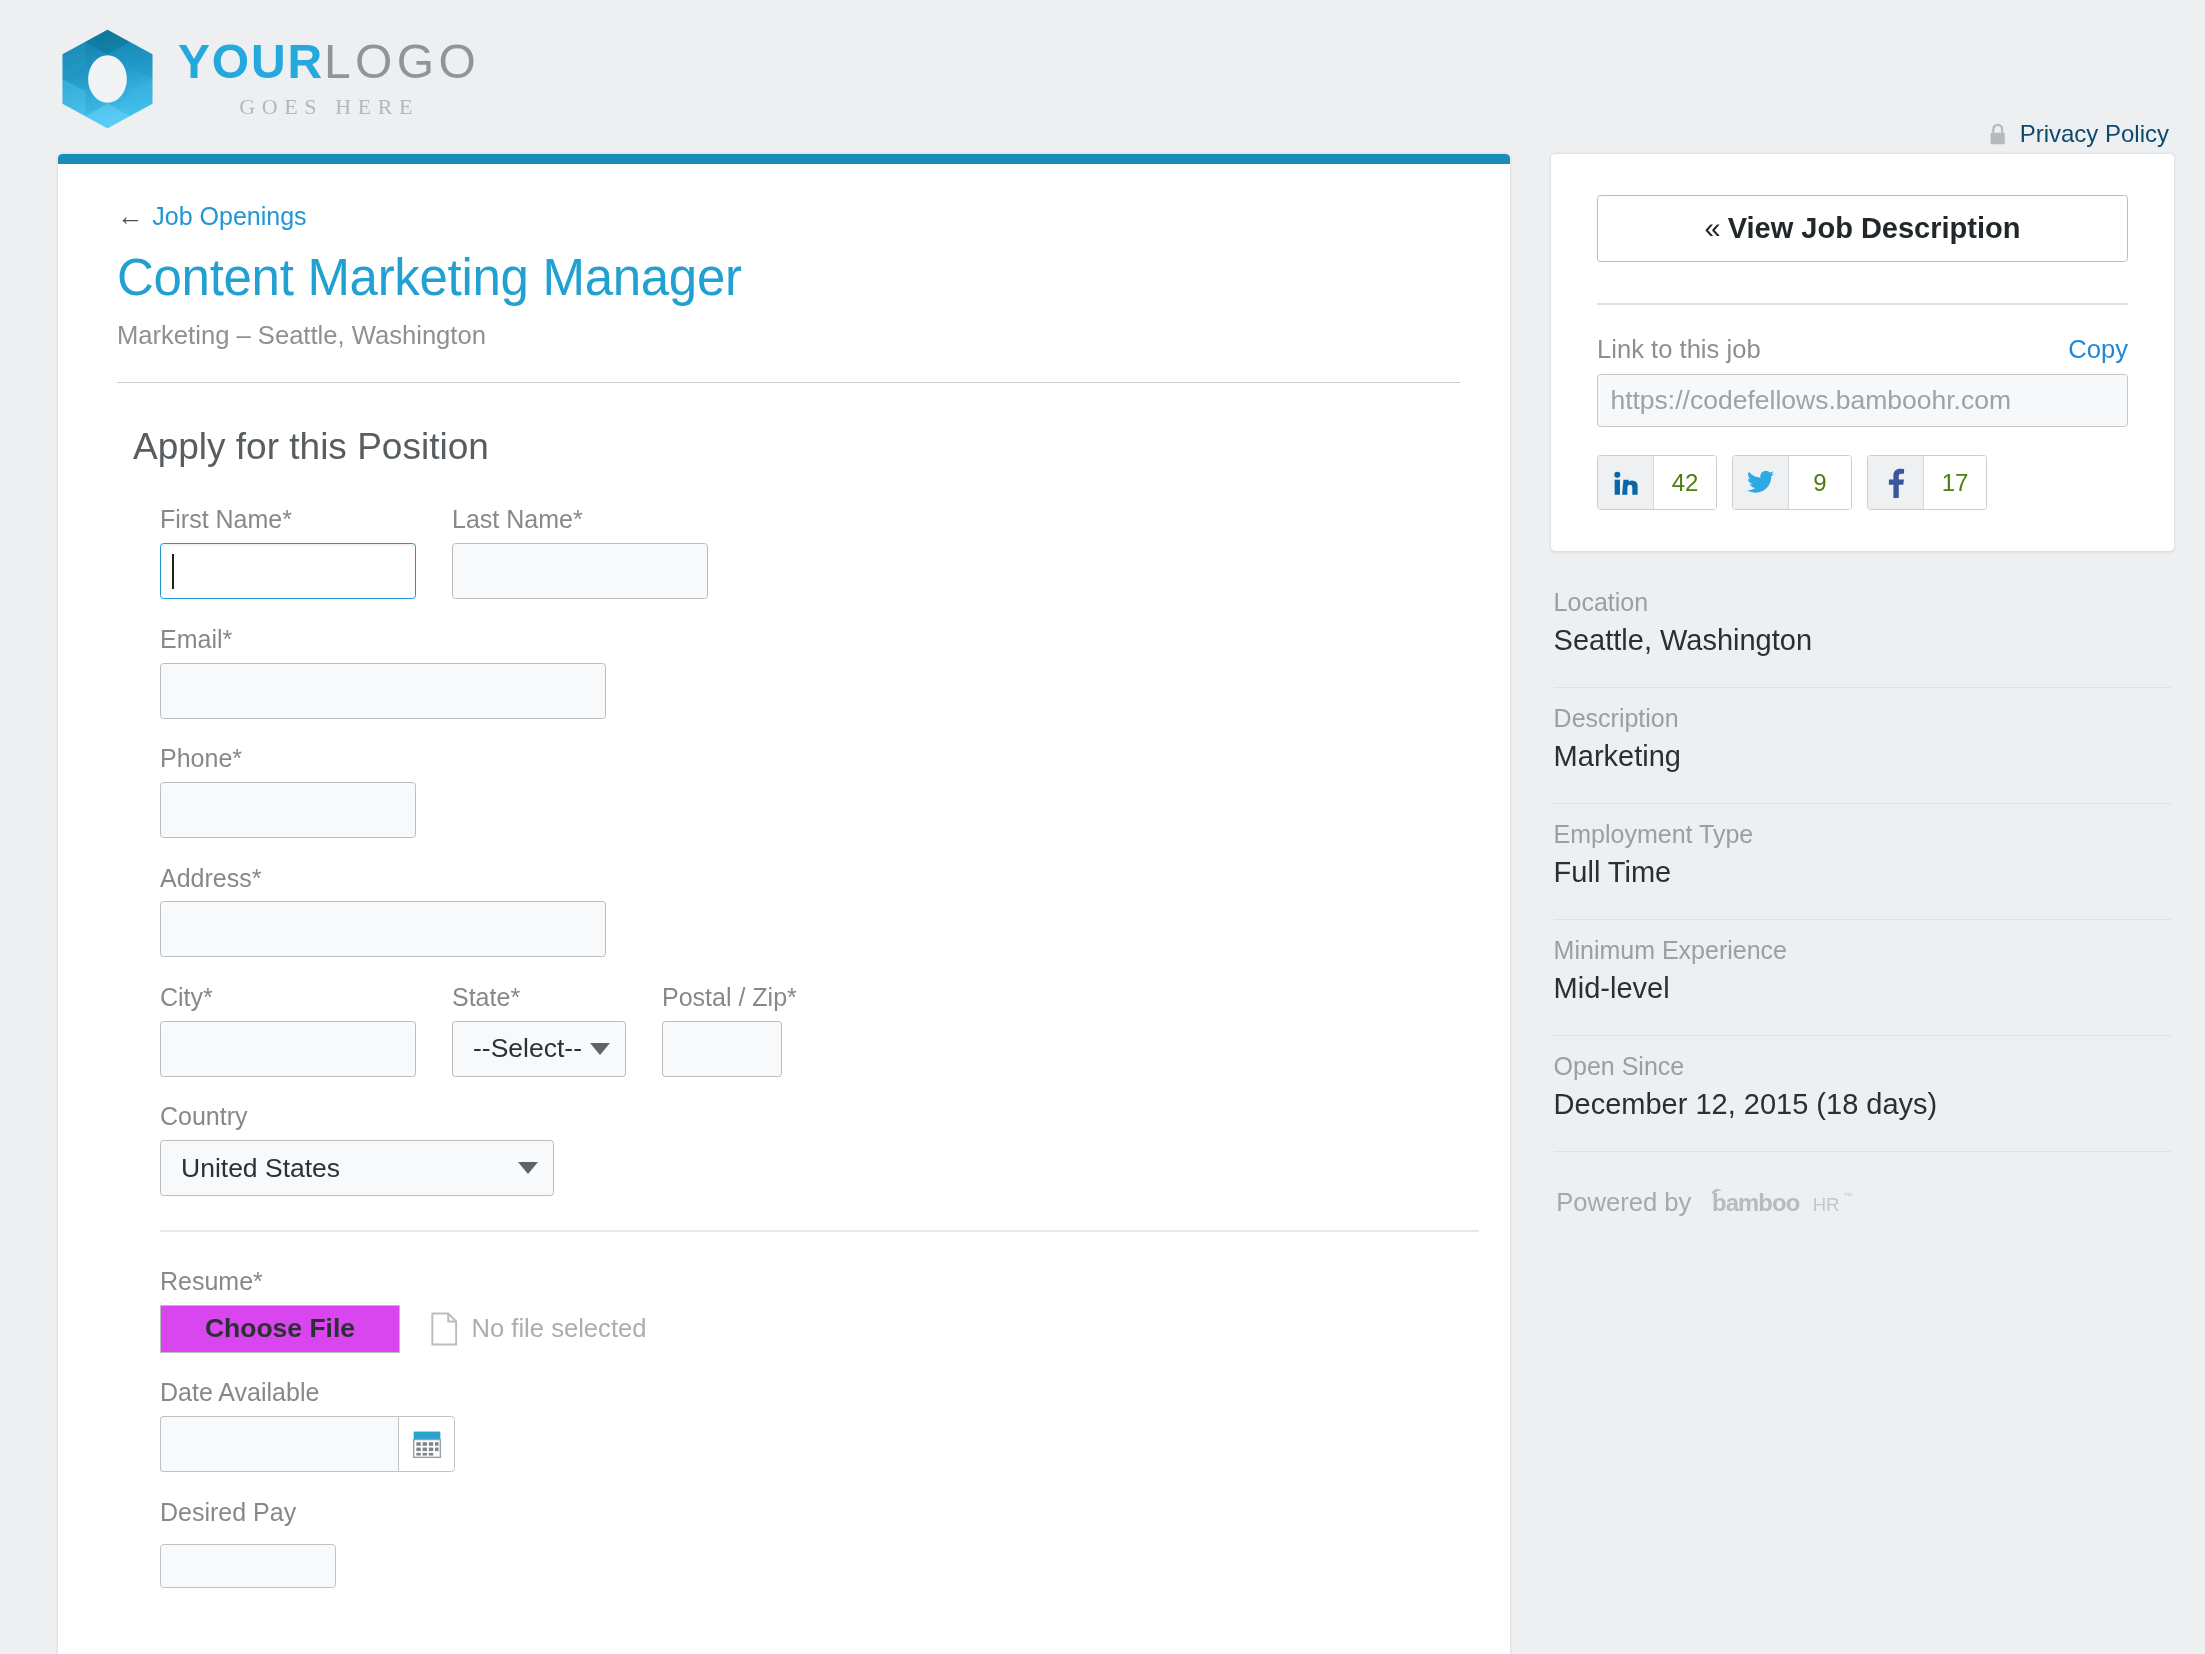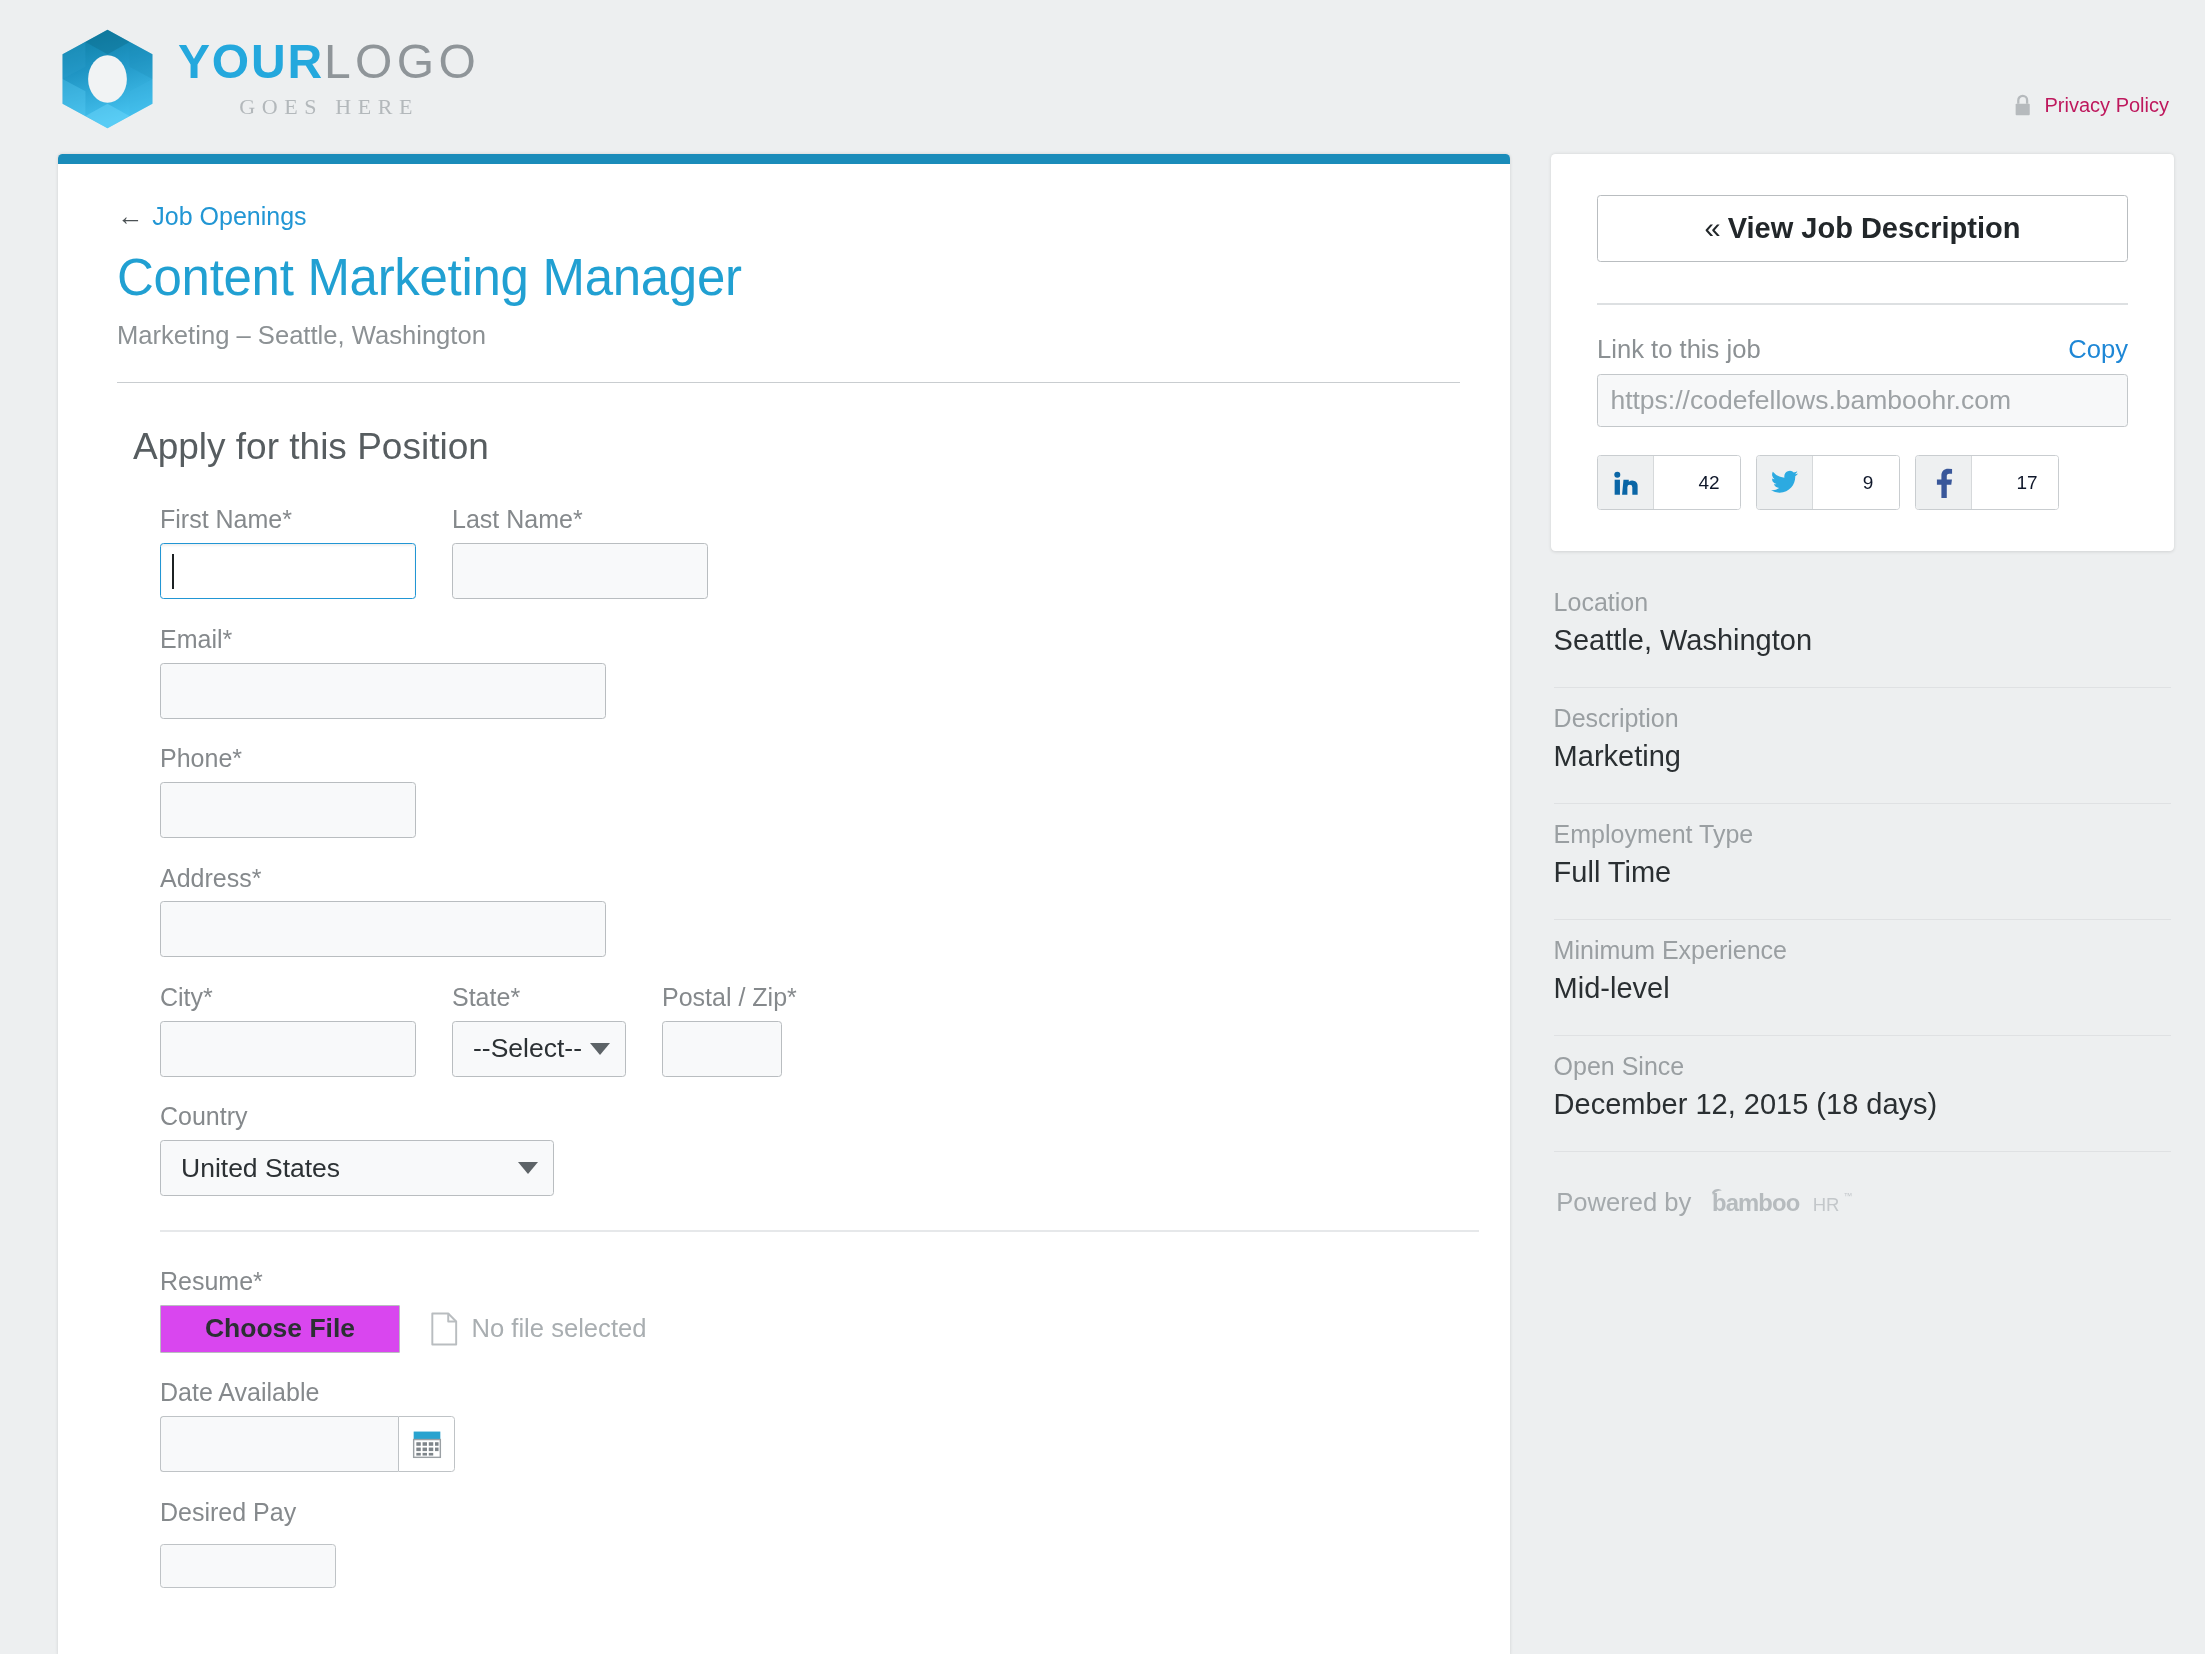--- a/index.html
+++ b/index.html
@@ -24,23 +24,23 @@
   .logo-line1 {
     font-size: 48px; letter-spacing: 1.8px; line-height: 1.06; white-space: nowrap;
   }
   .logo-your { color: #24a8dd; font-weight: 700; }
   .logo-logo { color: #8f9599; font-weight: 300; letter-spacing: 4.4px; }
   .logo-line2 {
     font-size: 22px; color: #b3b8bb; letter-spacing: 6.6px;
     font-family: "Liberation Serif", serif; margin-top: 5.3px; white-space: nowrap;
   }
   .privacy {
-    position: absolute; right: 37px; top: 94px;
+    position: absolute; right: 37px; top: 120px;
     display: flex; align-items: center; gap: 12.4px;
-    font-size: 20px; color: #be185d; white-space: nowrap;
+    font-size: 24px; color: #0c4a6e; white-space: nowrap;
   }
   .lock-icon { width: 19.4px; height: 23px; display: block; }
 
   
   .main-card {
     position: absolute; left: 58px; top: 154px;
     width: 1452px; height: 1500px;
     background: #ffffff;
     border-radius: 4.4px 4.4px 0 0;
     box-shadow: 0 0.9px 3.5px rgba(0,0,0,0.13);
@@ -183,21 +183,21 @@
     background: #ffffff;
   }
   .sicon {
     width: 56px; background: #eef0f1;
     display: flex; align-items: center; justify-content: center;
     border-right: 1.8px solid #d6d9db;
   }
   .scount {
     min-width: 62px; background: #ffffff;
     display: flex; align-items: center; justify-content: center;
-    font-size: 19px; color: #0f172a; padding: 0 10.6px; margin-left: 24px;
+    font-size: 24px; color: #4d7c0f; padding: 0 10.6px;
   }
 
   .details { margin-top: 37px; padding: 0 2.6px; }
   .det {
     padding: 16px 0 30px 0; border-bottom: 1.8px solid #dfe1e3;
   }
   .det:first-child { padding-top: 0; }
   .det-label { font-size: 25px; color: #9a9fa2; margin-bottom: 7px; white-space: nowrap; }
   .det-value { font-size: 29px; color: #2a2f32; white-space: nowrap; }
   .powered {

